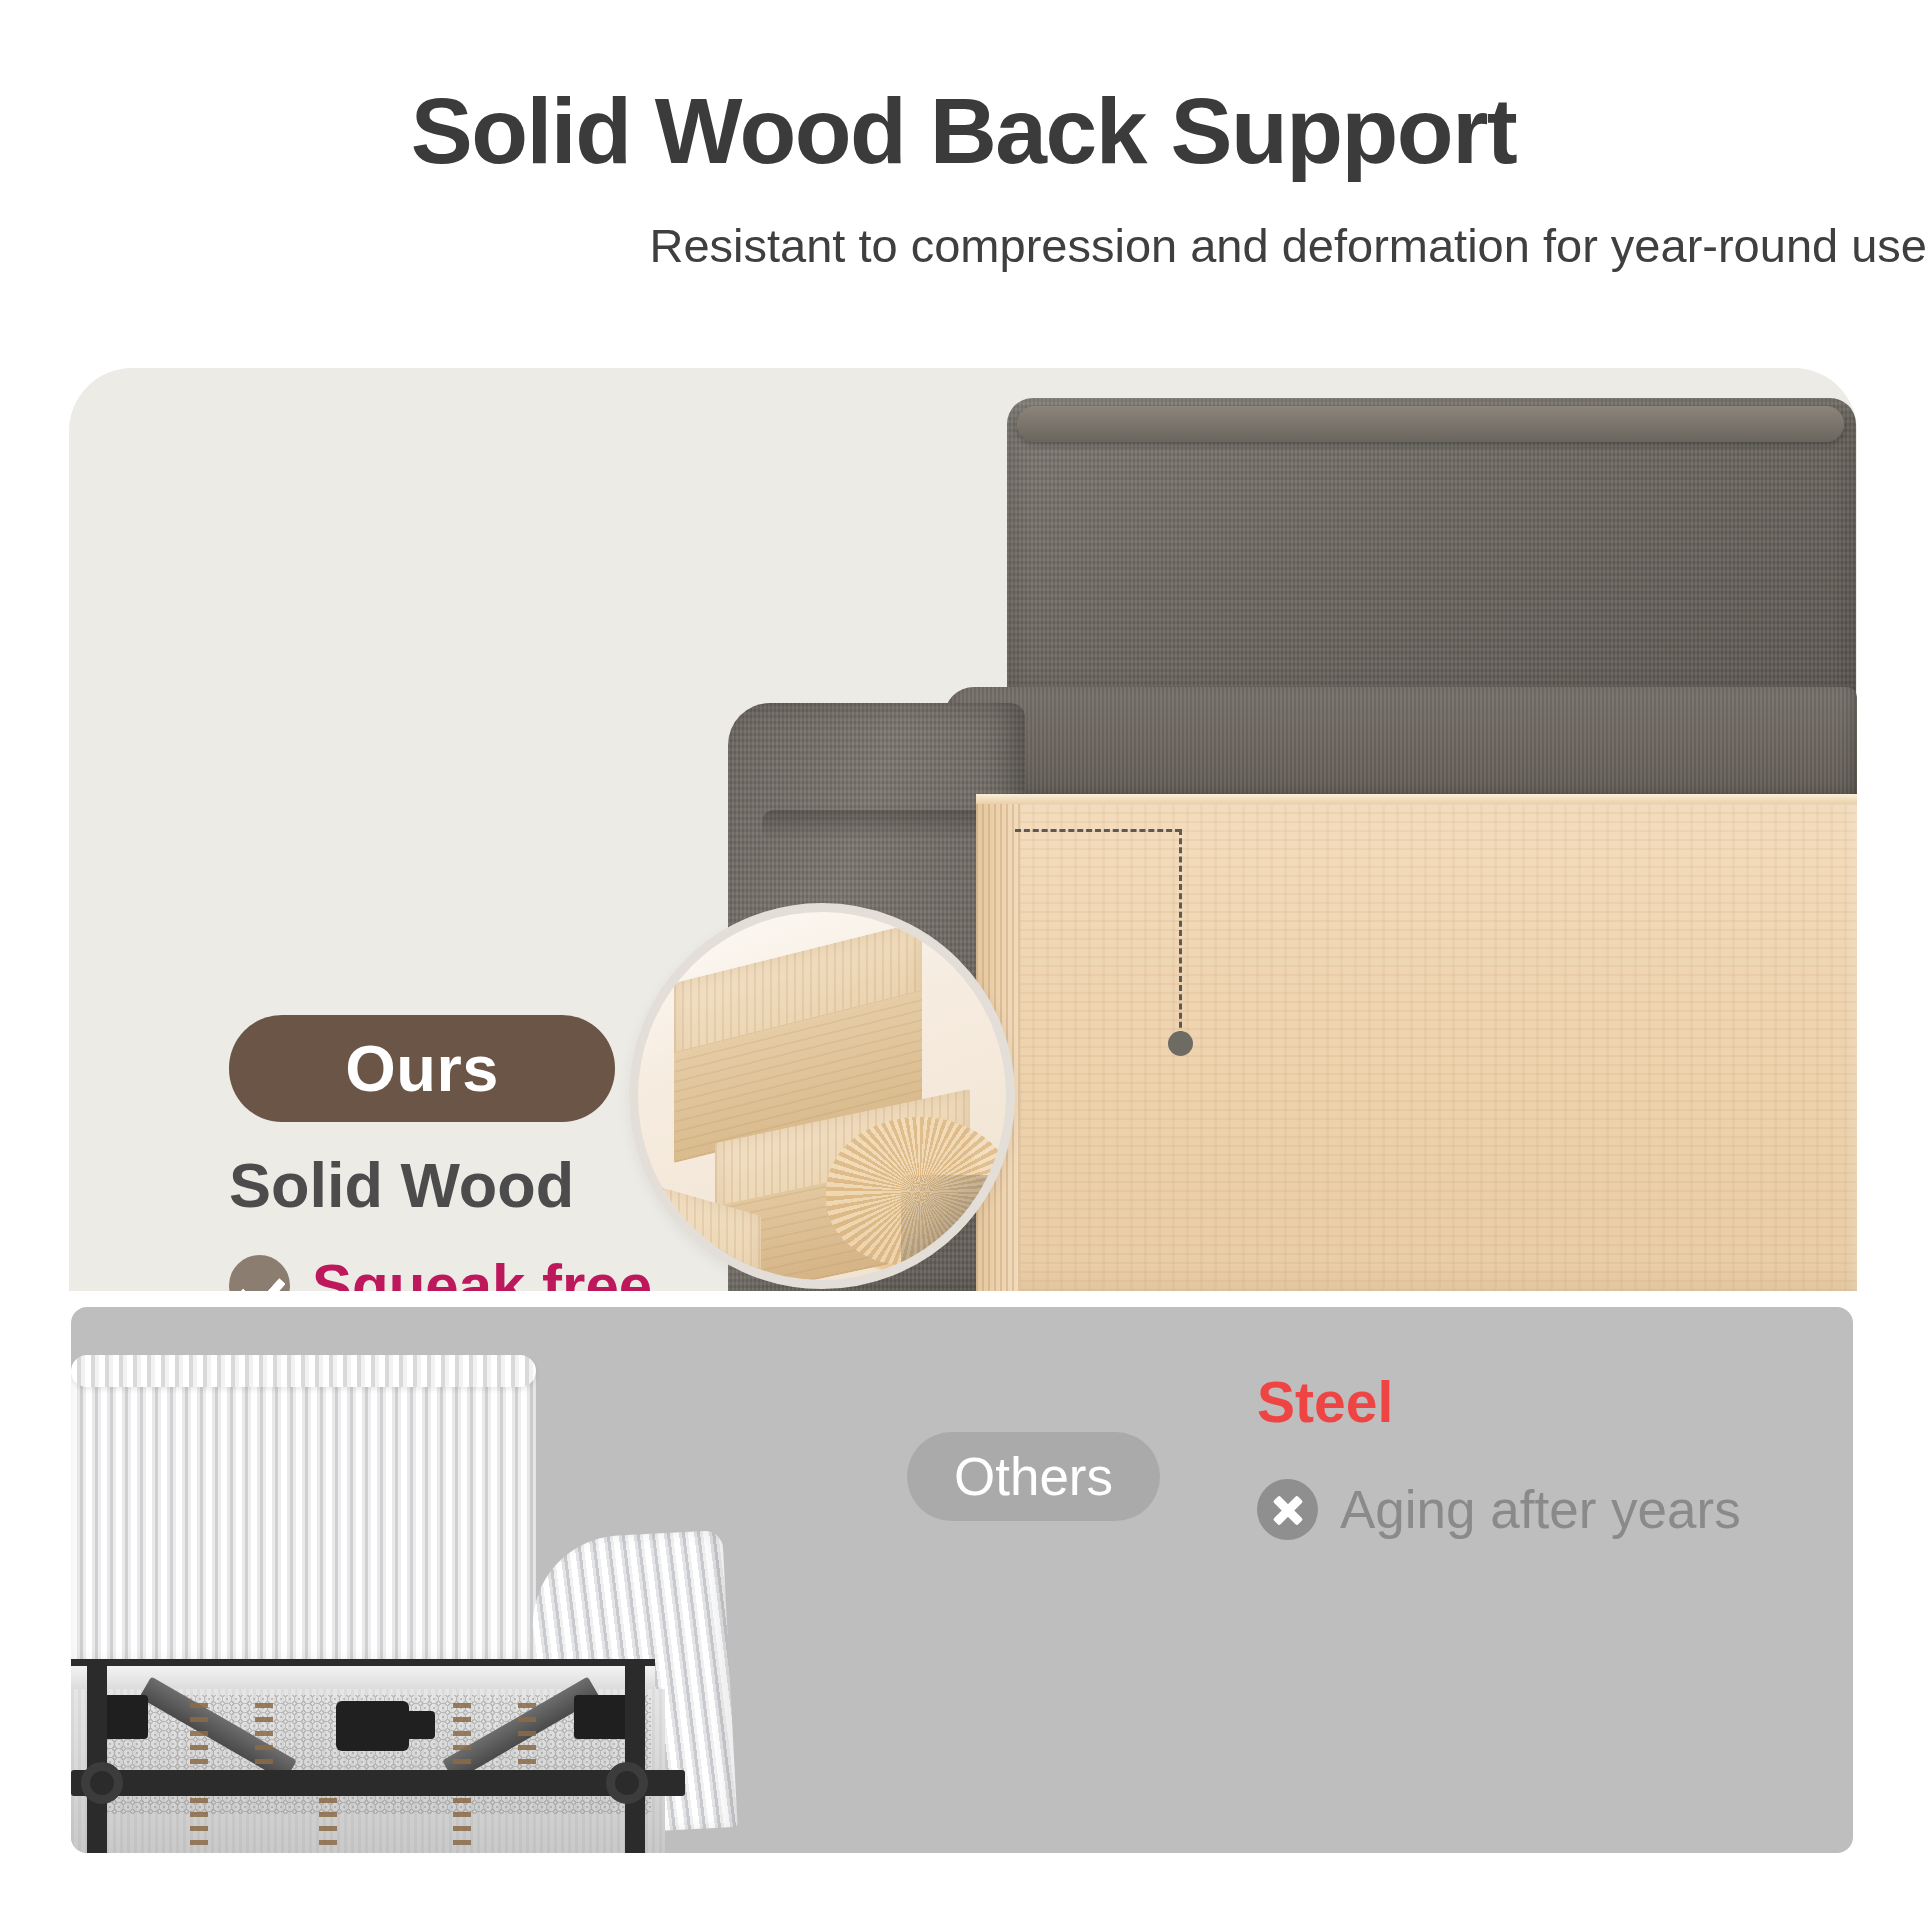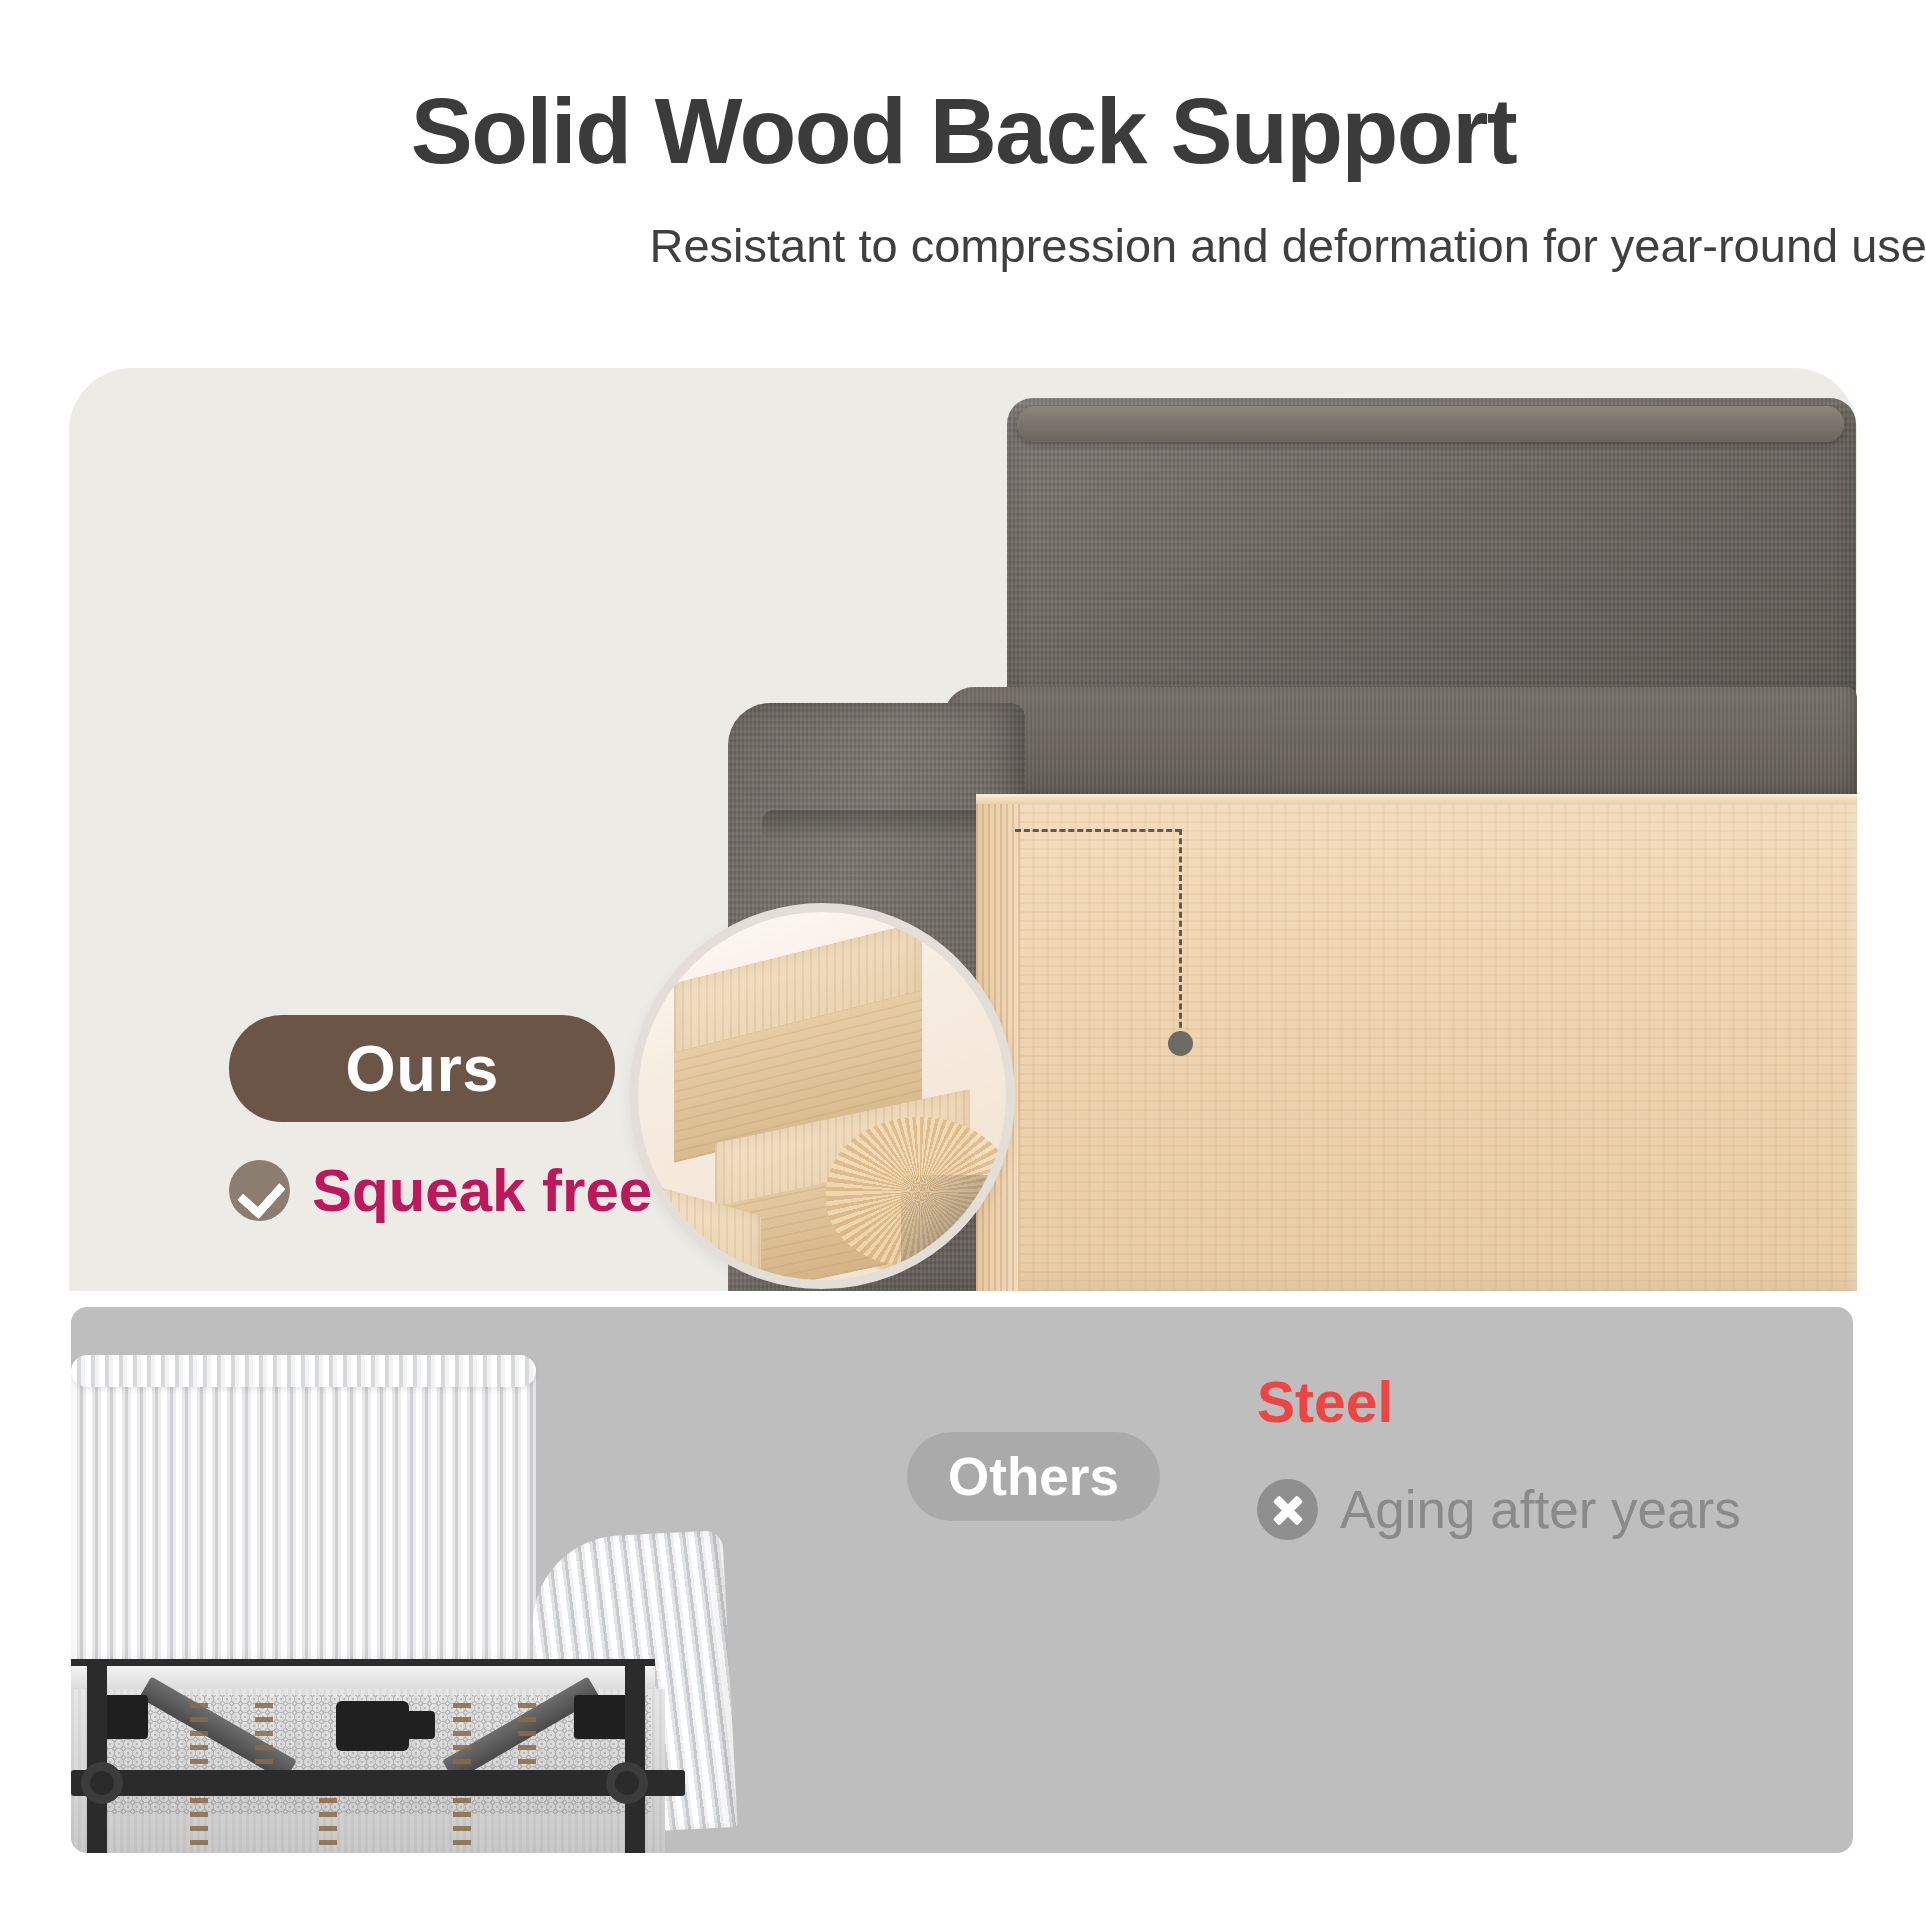--- a/index.html
+++ b/index.html
@@ -440,21 +440,21 @@
   .pill-others {
     display: inline-flex;
     align-items: center;
     justify-content: center;
     width: 253px;
     height: 89px;
     border-radius: 46px;
     background: #aaaaaa;
     color: #ffffff;
     font-size: 53px;
-    font-weight: 700;
+    font-weight: 400;
   }
   .others-text {
     position: absolute;
     left: 1257px;
     top: 1374px;
     width: 554px;
   }
   .mat-label-others {
     font-size: 57px;
     font-weight: 700;
@@ -517,20 +517,21 @@
       <div class="blk-top-face"></div>
       <div class="blk blk-mid"></div>
       <div class="blk-mid-face"></div>
       <div class="blk blk-low"></div>
       <div class="sawdust"></div>
       <div class="dark-corner"></div>
     </div>
 
     <div class="ours-block">
       <div class="pill-ours">Ours</div>
+      <div class="mat-label-ours">Solid Wood</div>
       <div class="feat-list-ours">
 
         <div class="feat-row">
           <span class="icon-circle check"></span>
           <span class="feat-text-ours">Squeak free</span>
         </div>
 
       </div>
     </div>
   </div>

